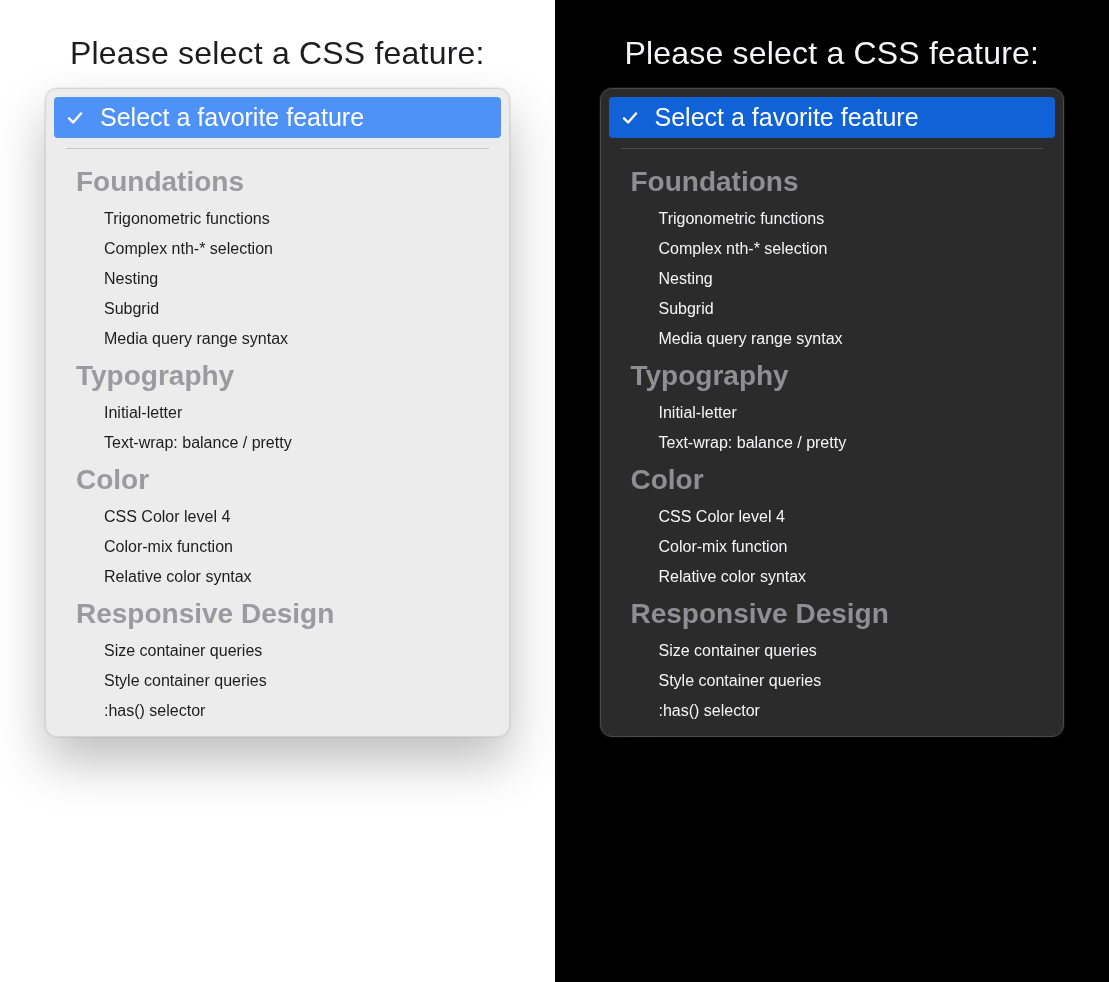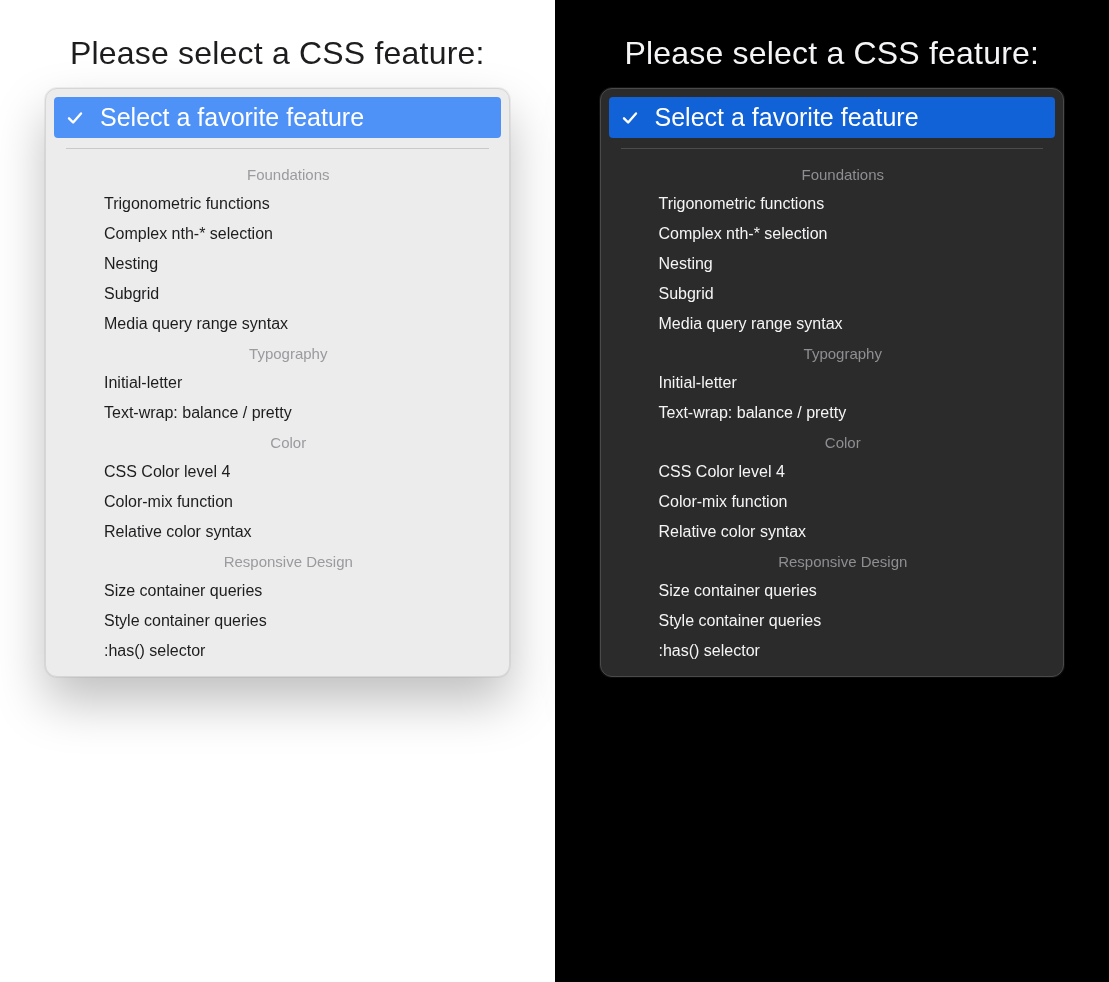--- a/index.html
+++ b/index.html
@@ -57,24 +57,23 @@
     .check-icon svg { width: 18px; height: 18px; }
 
     .divider {
       height: 1px;
       margin: 10px 12px 11px 12px;
     }
     .light .divider { background: #c9c9c9; }
     .dark  .divider { background: #4c4c4c; }
 
     .group-label {
-      font-size: 15px;
-      font-weight: 400;
+      font-size: 28px;
+      font-weight: 700;
       padding: 6px 0 6px 22px;
-      text-align: center;
     }
     .light .group-label { color: #9a9a9f; }
     .dark  .group-label { color: #8e8e93; }
 
     .option {
       font-size: 16px;
       font-weight: 400;
       padding: 6px 0 6px 50px;
       border-radius: 6px;
       cursor: default;

